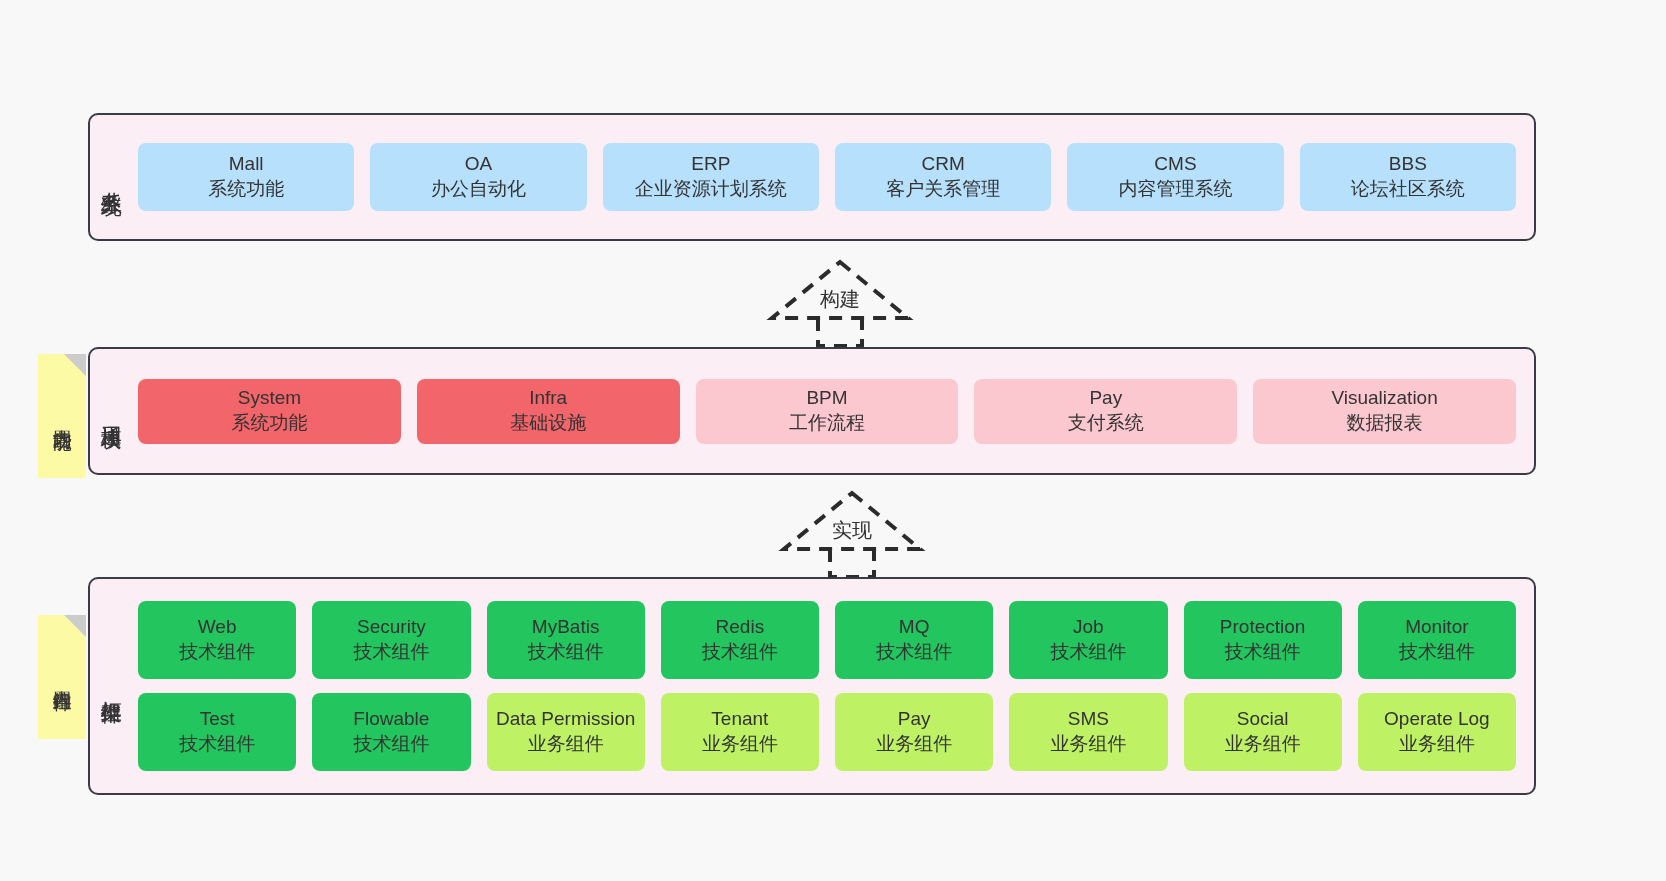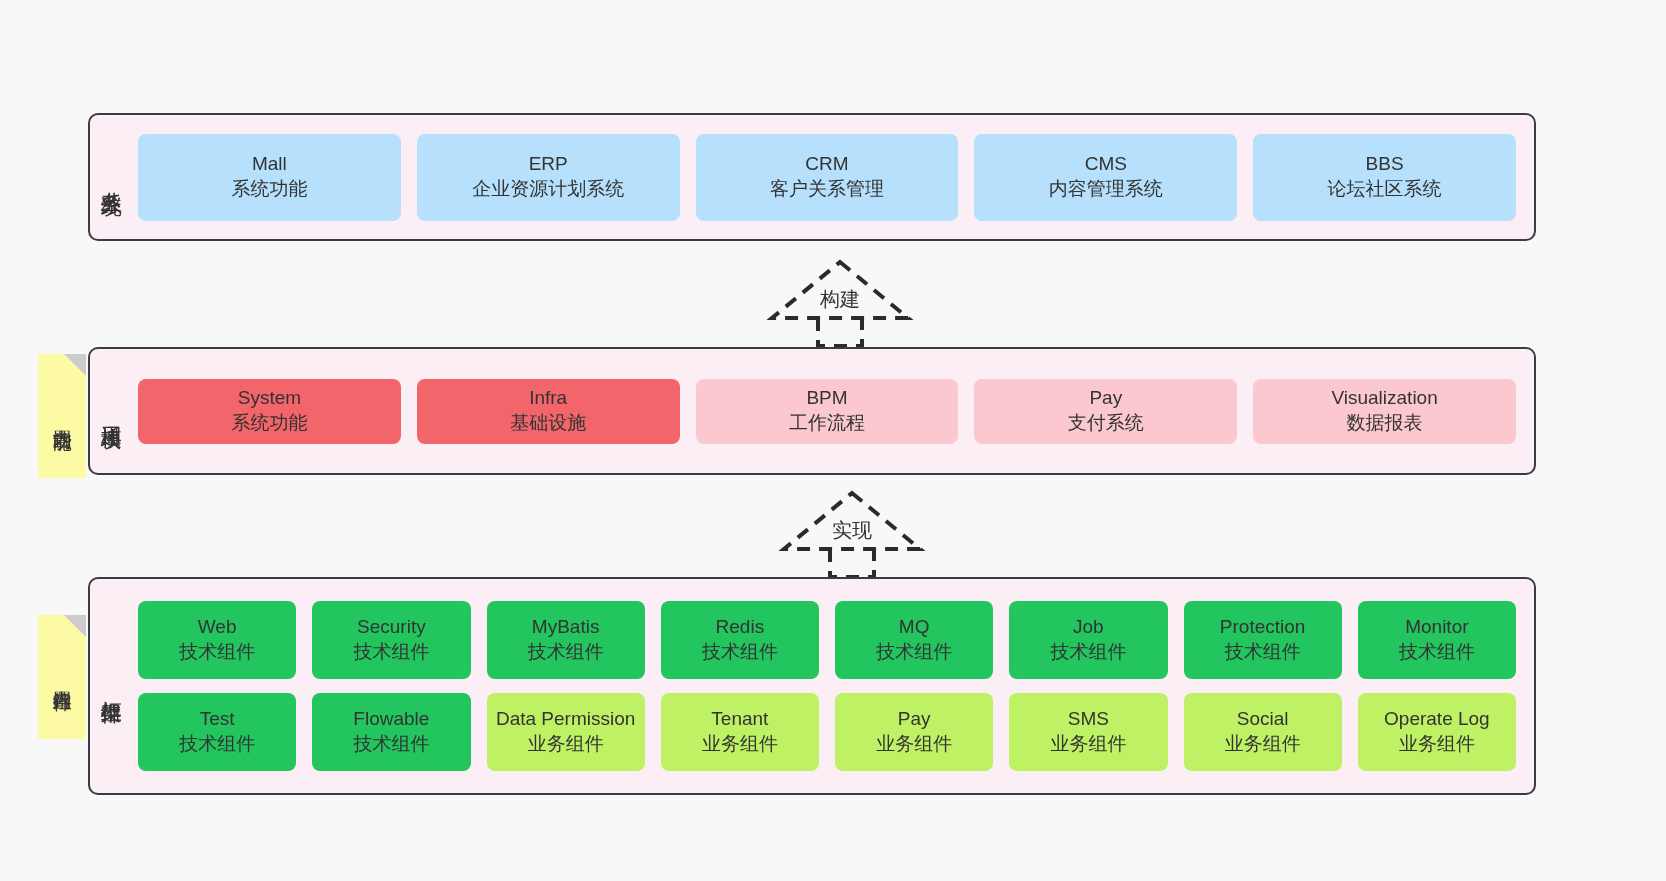--- a/index.html
+++ b/index.html
@@ -87,21 +87,21 @@
   .card.red      { background: #f1656b; }
   .card.pinklite { background: #fcc8cf; }
   .card.green    { background: #22c55e; }
   .card.greenlite{ background: #bef264; }
 
   
   #layer-business { left: 88px;  top: 113px; width: 1448px; height: 128px; }
   #layer-common   { left: 88px;  top: 347px; width: 1448px; height: 128px; }
   #layer-frame    { left: 88px;  top: 577px; width: 1448px; height: 218px; }
 
-  #layer-business .card { height: 87px; }
+  #layer-business .card { height: 68px; }
   #layer-common .card   { height: 65px; }
   #layer-frame .card    { height: 78px; }
 
   
   .sticky {
     position: absolute;
     box-sizing: border-box;
     width: 48px;
     background: #fdfaa5;
     display: flex;
@@ -153,20 +153,24 @@
 
 <div id="stage">
 
   <div class="layer" id="layer-business">
     <div class="layer-title">业务系统</div>
     <div class="layer-body">
       <div class="card-row">
         <div class="card blue">
           <span class="c-en">Mall</span>
           <span class="c-cn">系统功能</span>
+        </div>
+        <div class="card blue">
+          <span class="c-en">OA</span>
+          <span class="c-cn">办公自动化</span>
         </div>
         <div class="card blue">
           <span class="c-en">ERP</span>
           <span class="c-cn">企业资源计划系统</span>
         </div>
         <div class="card blue">
           <span class="c-en">CRM</span>
           <span class="c-cn">客户关系管理</span>
         </div>
         <div class="card blue">

